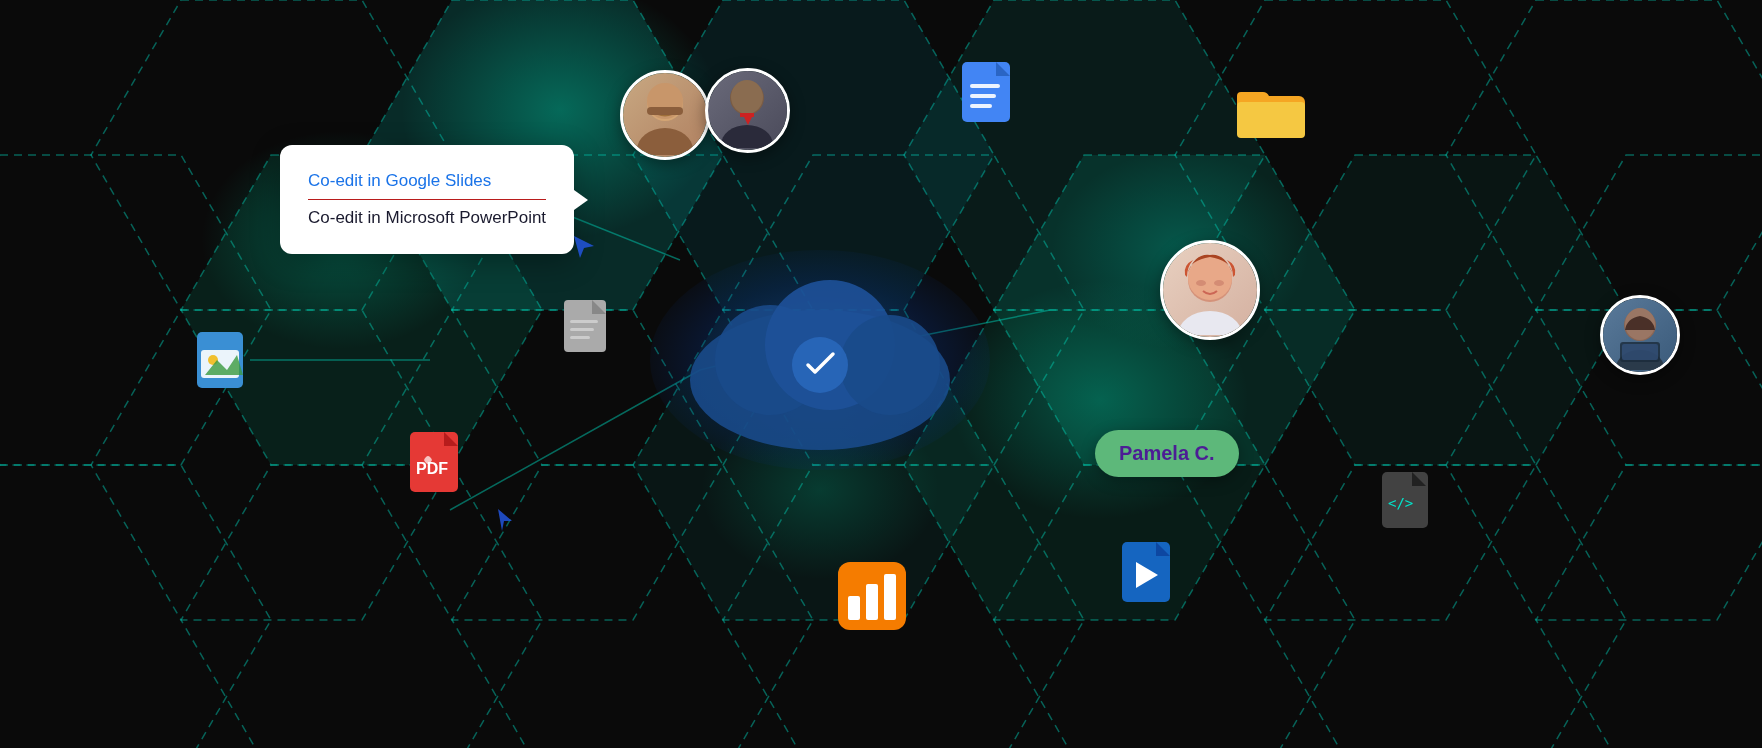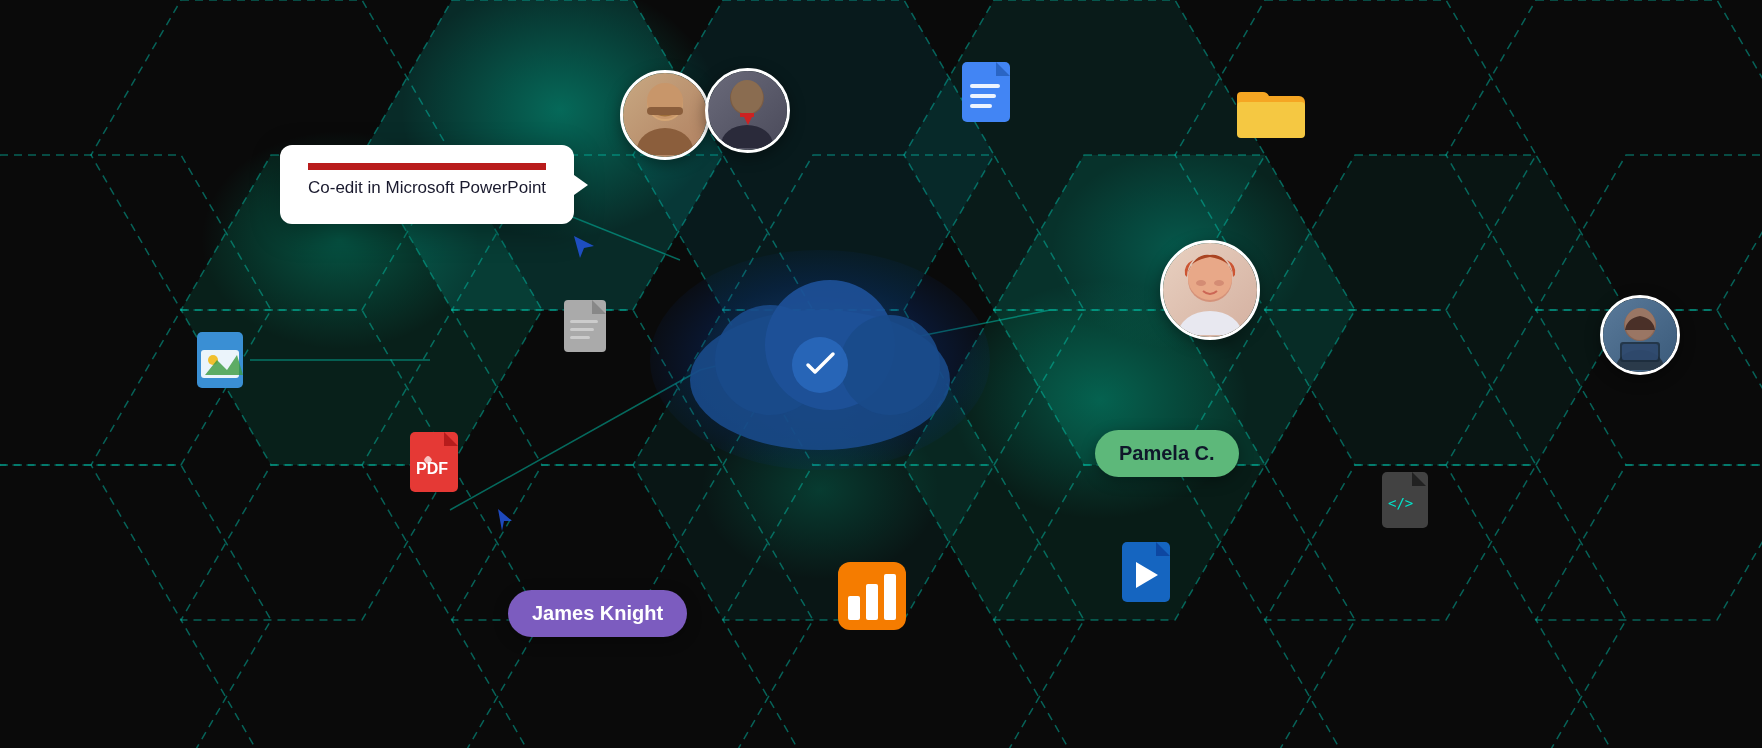--- a/index.html
+++ b/index.html
@@ -52,40 +52,40 @@
     }
 
     .popup-item.blue {
       color: #1a73e8;
       font-weight: 500;
     }
 
     .popup-item.dark {
       color: #1a1a2e;
       font-weight: 400;
-      border-top: 7px solid #b91c1c;
+      border-top: 1px solid #b91c1c;
     }
 
     
     .name-badge {
       position: absolute;
       background: #7c5cbf;
       color: white;
       border-radius: 30px;
       padding: 12px 24px;
       font-size: 20px;
       font-weight: 600;
       z-index: 15;
       box-shadow: 0 4px 15px rgba(0,0,0,0.3);
     }
 
     .name-badge-green {
       position: absolute;
       background: #5db87a;
-      color: #0f172a;
+      color: #4c1d95;
       border-radius: 30px;
       padding: 12px 24px;
       font-size: 20px;
       font-weight: 600;
       z-index: 15;
       box-shadow: 0 4px 15px rgba(0,0,0,0.3);
     }
 
     
     .avatar {
@@ -172,20 +172,21 @@
       <circle cx="120" cy="110" r="55" fill="#1a4a8a" opacity="0.9"></circle>
       <circle cx="180" cy="95" r="65" fill="#1e5199" opacity="0.9"></circle>
       <circle cx="240" cy="115" r="50" fill="#1a4a8a" opacity="0.9"></circle>
 
       <circle cx="170" cy="115" r="28" fill="#2a6abf" opacity="0.8"></circle>
       <path d="M158,115 L165,122 L183,104" stroke="white" stroke-width="3.5" fill="none" stroke-linecap="round" stroke-linejoin="round"></path>
     </svg>
   </div>
 
   <div class="popup">
+    <div class="popup-item blue">Co-edit in Google Slides</div>
     <div class="popup-item dark">Co-edit in Microsoft PowerPoint</div>
   </div>
 
   <div style="position:absolute;left:570px;top:232px;z-index:25;">
     <svg width="28" height="28" viewBox="0 0 28 28">
       <polygon points="4,4 24,14 14,16 10,26" fill="#2255dd" opacity="0.85"></polygon>
     </svg>
   </div>
 
   <div style="position:absolute;left:490px;top:505px;z-index:25;">
@@ -240,23 +241,20 @@
         <circle cx="35" cy="25" r="16" fill="#8a6654"></circle>
         <ellipse cx="35" cy="68" rx="24" ry="18" fill="#2a3a4a"></ellipse>
         <ellipse cx="35" cy="24" rx="15" ry="16" fill="#9a7664"></ellipse>
         <path d="M20,30 Q22,18 35,16 Q48,18 50,30" fill="#4a3028"></path>
         <rect x="15" y="42" width="40" height="20" rx="3" fill="#1a2a3a" opacity="0.8"></rect>
         <rect x="17" y="44" width="36" height="16" rx="2" fill="#3a5a8a" opacity="0.6"></rect>
       </svg>
     </div>
   </div>
 
-  <div class="name-badge" style="left:508px;top:590px;">
-    <span>James Knight</span>
-  </div>
 
   <div class="name-badge-green" style="left:1095px;top:430px;">
     <span>Pamela C.</span>
   </div>
 
   <div style="position:absolute;left:195px;top:330px;z-index:15;">
     <svg width="60" height="68" viewBox="0 0 60 68">
       <rect x="2" y="2" width="46" height="56" rx="5" fill="#3a8fd4"></rect>
       <rect x="6" y="20" width="38" height="28" rx="3" fill="white" opacity="0.9"></rect>
       <circle cx="18" cy="30" r="5" fill="#f0c030"></circle>

